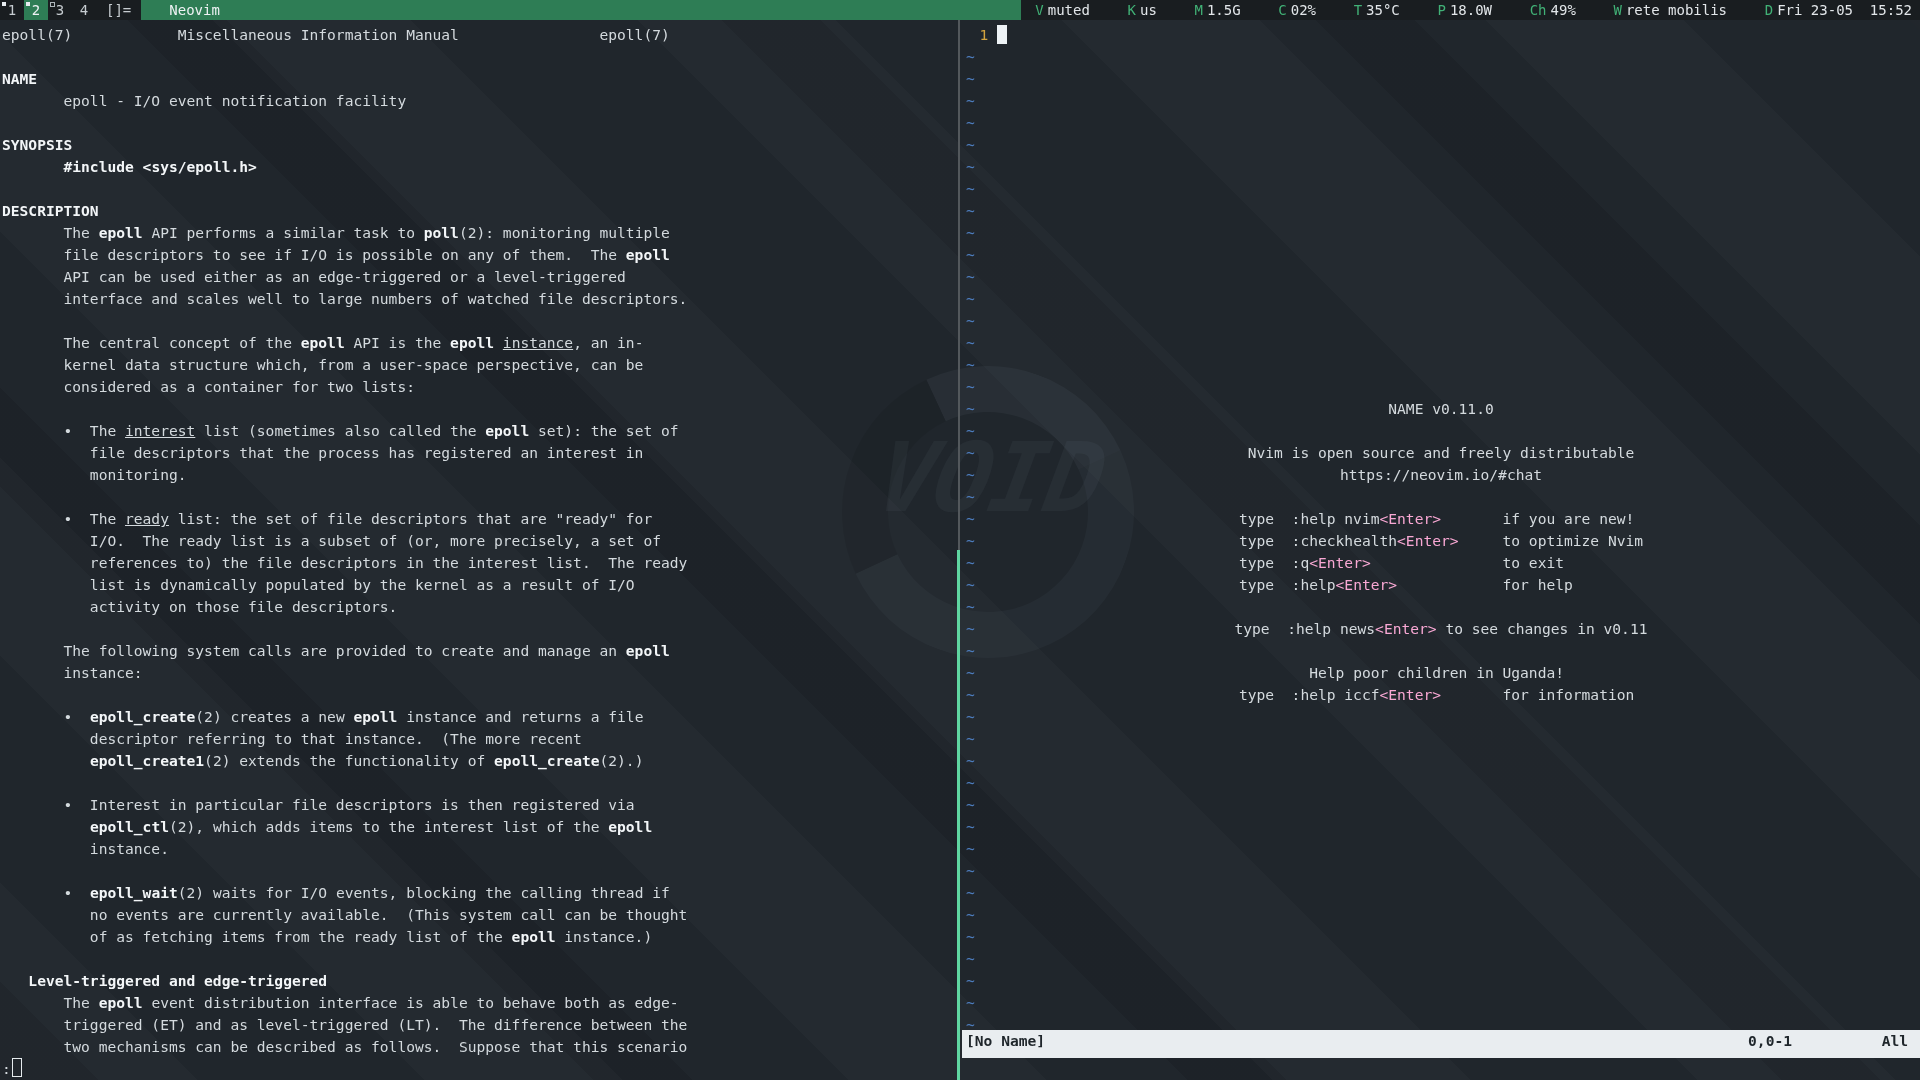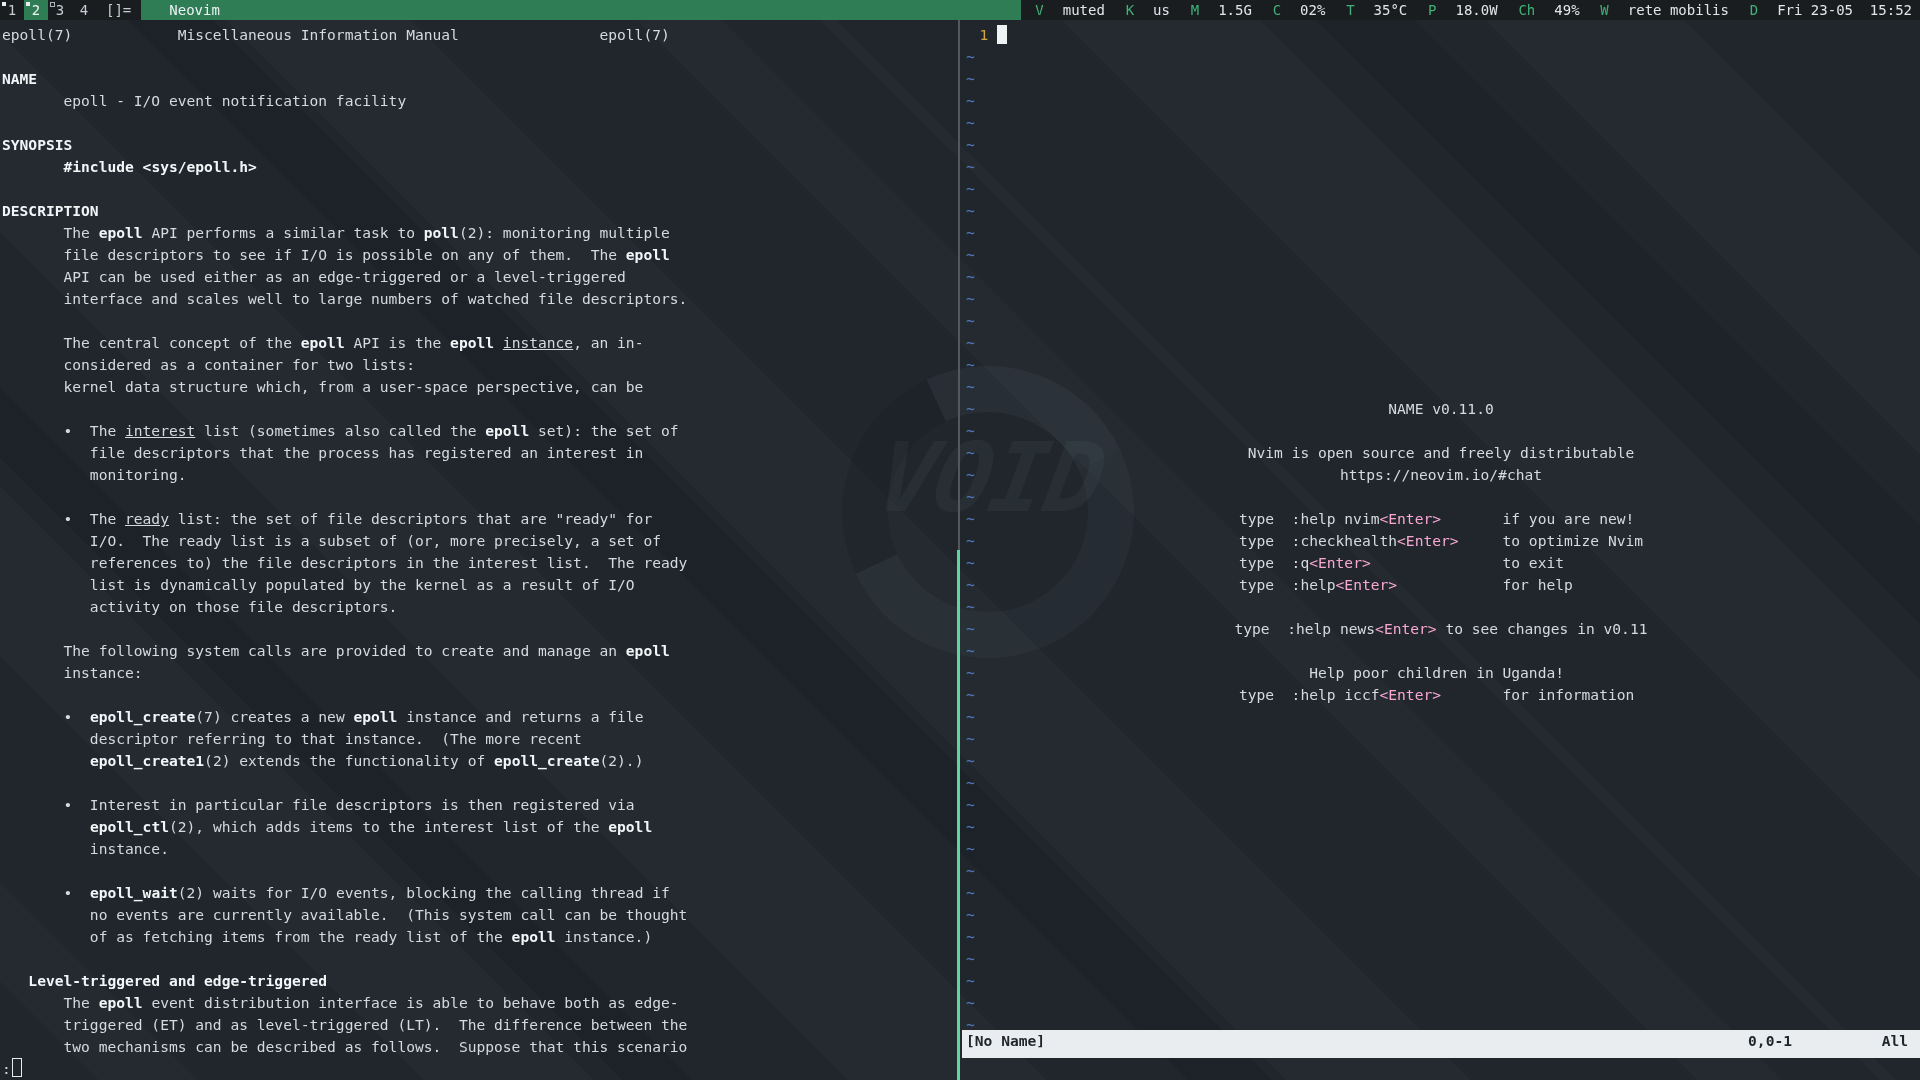--- a/index.html
+++ b/index.html
@@ -26,21 +26,21 @@
   .tag.sel{background:#2e7d55;color:#eef2f4;}
   .sq{position:absolute;left:2px;top:2px;width:4px;height:4px;}
   .sq.filled{background:#e8edf0;}
   .sq.hollow{border:1px solid #aeb6bb;width:3px;height:3px;}
   .layout-symbol{padding:0 10px;color:#c6ccd0;}
   .bar-title{width:852px;background:#2e7d55;color:#eef2f4;padding-left:28px;white-space:pre;}
   .status-area{flex:1;display:flex;justify-content:space-between;align-items:center;
                padding:0 8px 0 14px;background:#191d20;white-space:pre;}
   .stseg{white-space:pre;}
   .stk{color:#41b176;}
-  .stv{color:#e2e6e9;margin-left:19px;}
+  .stv{color:#e2e6e9;margin-left:4px;}
   
   .tline{height:22px;line-height:22px;white-space:pre;}
   .st-b{font-weight:bold;color:#f3f6f8;}
   .st-u{text-decoration:underline;}
   .st-e{color:#f9a8d4;}
   .st-ch{display:inline-block;width:8px;height:17px;border:1px solid #e6ebee;
          vertical-align:-3px;margin-left:1px;}
   
   .pane-left{position:absolute;left:0;top:20px;width:958px;bottom:0;padding:4px 0 0 2px;
              box-sizing:border-box;}
@@ -94,37 +94,37 @@
         <div class="tline"><span class="st-b">SYNOPSIS</span></div>
         <div class="tline"><span>       </span><span class="st-b">#include &lt;sys/epoll.h&gt;</span></div>
         <div class="tline"></div>
         <div class="tline"><span class="st-b">DESCRIPTION</span></div>
         <div class="tline"><span>       The </span><span class="st-b">epoll</span><span> API performs a similar task to </span><span class="st-b">poll</span><span>(2): monitoring multiple</span></div>
         <div class="tline"><span>       file descriptors to see if I/O is possible on any of them.  The </span><span class="st-b">epoll</span></div>
         <div class="tline"><span>       API can be used either as an edge-triggered or a level-triggered</span></div>
         <div class="tline"><span>       interface and scales well to large numbers of watched file descriptors.</span></div>
         <div class="tline"></div>
         <div class="tline"><span>       The central concept of the </span><span class="st-b">epoll</span><span> API is the </span><span class="st-b">epoll</span><span> </span><span class="st-u">instance</span><span>, an in-</span></div>
+        <div class="tline"><span>       kernel data structure which, from a user-space perspective, can be</span></div>
         <div class="tline"><span>       considered as a container for two lists:</span></div>
-        <div class="tline"><span>       kernel data structure which, from a user-space perspective, can be</span></div>
         <div class="tline"></div>
         <div class="tline"><span>       •  The </span><span class="st-u">interest</span><span> list (sometimes also called the </span><span class="st-b">epoll</span><span> set): the set of</span></div>
         <div class="tline"><span>          file descriptors that the process has registered an interest in</span></div>
         <div class="tline"><span>          monitoring.</span></div>
         <div class="tline"></div>
         <div class="tline"><span>       •  The </span><span class="st-u">ready</span><span> list: the set of file descriptors that are "ready" for</span></div>
         <div class="tline"><span>          I/O.  The ready list is a subset of (or, more precisely, a set of</span></div>
         <div class="tline"><span>          references to) the file descriptors in the interest list.  The ready</span></div>
         <div class="tline"><span>          list is dynamically populated by the kernel as a result of I/O</span></div>
         <div class="tline"><span>          activity on those file descriptors.</span></div>
         <div class="tline"></div>
         <div class="tline"><span>       The following system calls are provided to create and manage an </span><span class="st-b">epoll</span></div>
         <div class="tline"><span>       instance:</span></div>
         <div class="tline"></div>
-        <div class="tline"><span>       •  </span><span class="st-b">epoll_create</span><span>(7) creates a new </span><span class="st-b">epoll</span><span> instance and returns a file</span></div>
+        <div class="tline"><span>       •  </span><span class="st-b">epoll_create</span><span>(2) creates a new </span><span class="st-b">epoll</span><span> instance and returns a file</span></div>
         <div class="tline"><span>          descriptor referring to that instance.  (The more recent</span></div>
         <div class="tline"><span>          </span><span class="st-b">epoll_create1</span><span>(2) extends the functionality of </span><span class="st-b">epoll_create</span><span>(2).)</span></div>
         <div class="tline"></div>
         <div class="tline"><span>       •  Interest in particular file descriptors is then registered via</span></div>
         <div class="tline"><span>          </span><span class="st-b">epoll_ctl</span><span>(2), which adds items to the interest list of the </span><span class="st-b">epoll</span></div>
         <div class="tline"><span>          instance.</span></div>
         <div class="tline"></div>
         <div class="tline"><span>       •  </span><span class="st-b">epoll_wait</span><span>(2) waits for I/O events, blocking the calling thread if</span></div>
         <div class="tline"><span>          no events are currently available.  (This system call can be thought</span></div>
         <div class="tline"><span>          of as fetching items from the ready list of the </span><span class="st-b">epoll</span><span> instance.)</span></div>

